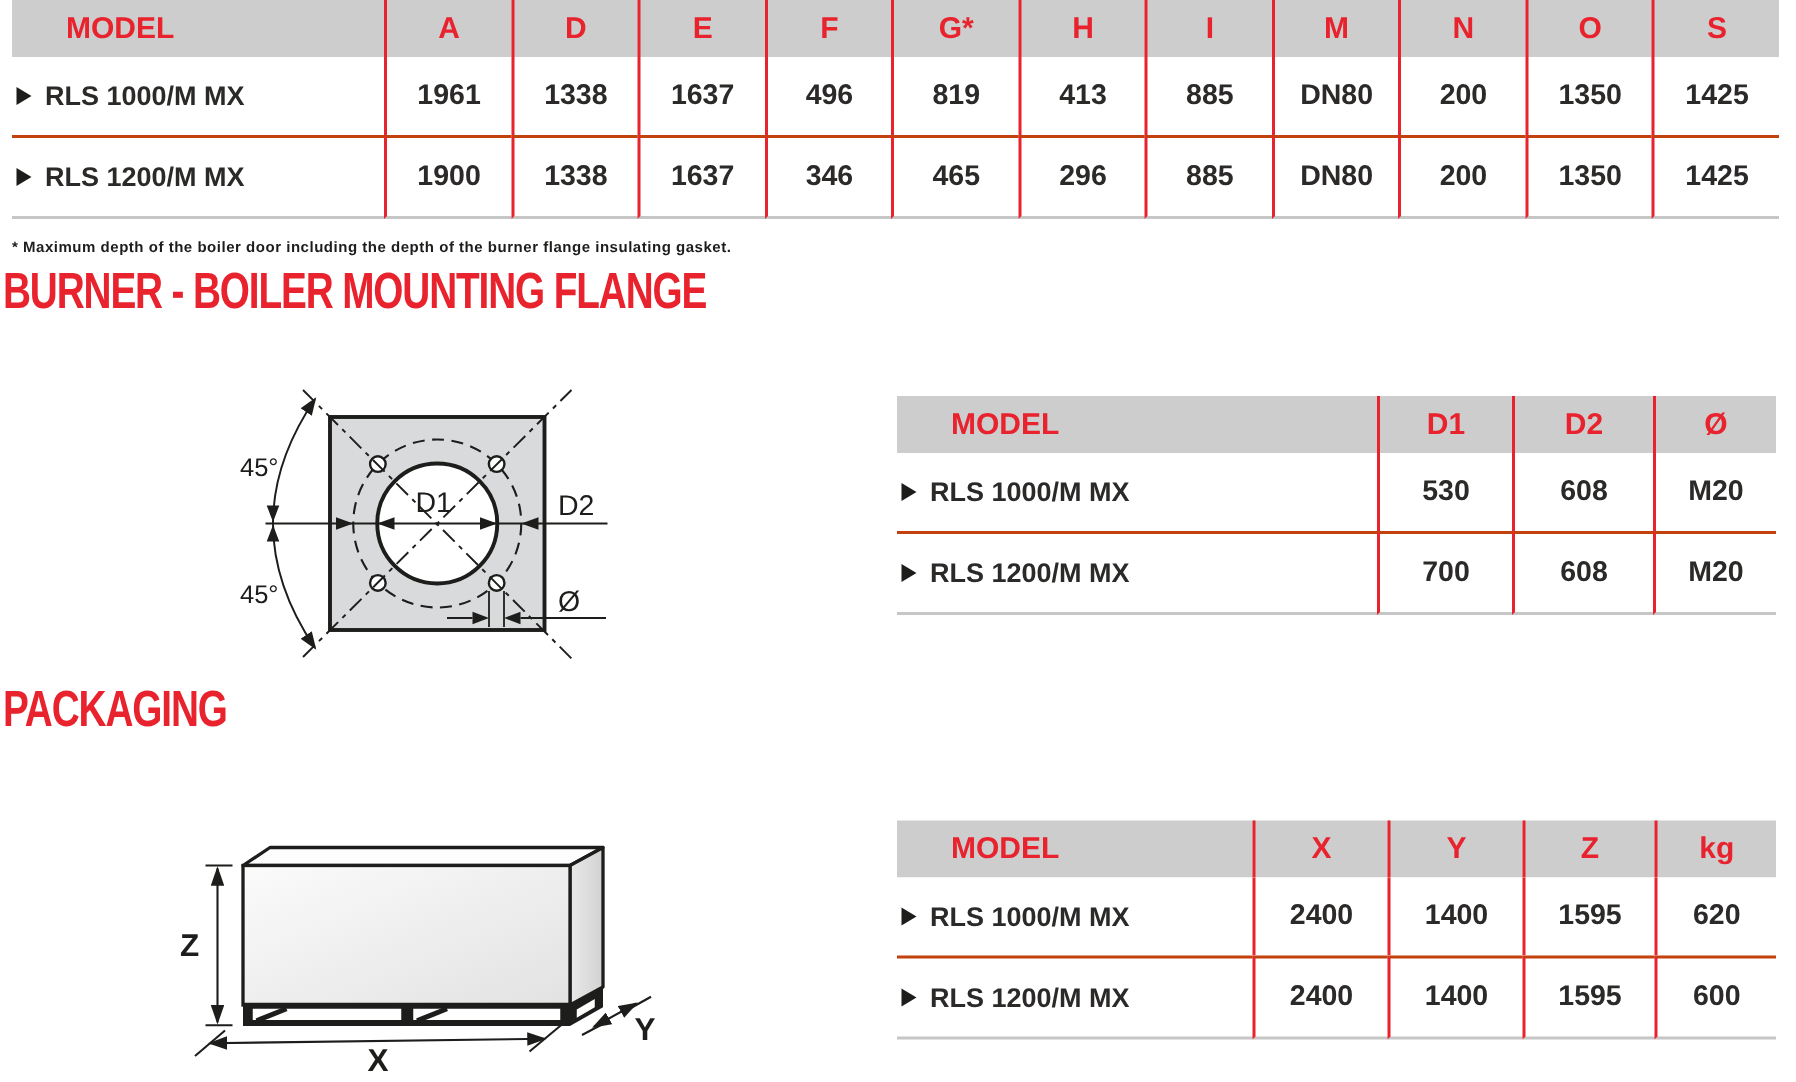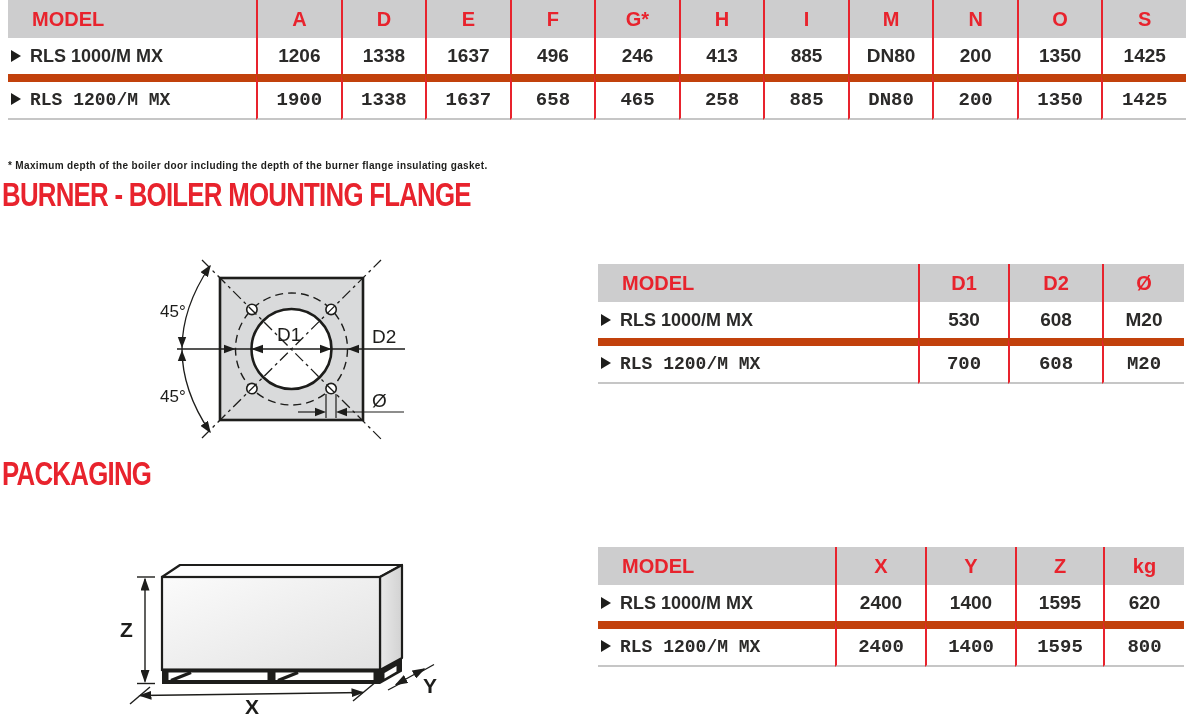--- a/index.html
+++ b/index.html
@@ -8,25 +8,25 @@
     font-family:"Liberation Sans", sans-serif;color:#2b2a29;overflow:hidden;
   }
   .abs{position:absolute;}
 
   
   table.spec{border-collapse:separate;border-spacing:0;table-layout:fixed;}
   table.spec th, table.spec td{padding:0;vertical-align:middle;overflow:hidden;white-space:nowrap;}
   table.spec thead th{
     background:#cdcdce;color:#e8232d;font-weight:bold;font-size:20px;height:38px;
   }
-  table.spec thead th.model-h{text-align:left;padding-left:24px;}
-  table.spec td{height:36px;font-weight:bold;font-size:19px;background:#ffffff;}
+  table.spec thead th.model-h{text-align:left;padding-left:36px;}
+  table.spec td{height:52px;font-weight:bold;font-size:19px;background:#ffffff;}
   table.spec .val{border-left:2px solid #e8232d;text-align:center;}
   table.spec td.model-c{text-align:left;padding-left:3px;font-size:18px;}
-  table.spec tbody tr.row2 td{border-top:8px solid #c2410c;font-family:Liberation Mono, monospace;}
+  table.spec tbody tr.row2 td{border-top:2px solid #c2410c;}
   table.spec tbody tr:last-child td{border-bottom:2px solid #c6c6c6;}
   .tri{
     display:inline-block;width:0;height:0;vertical-align:middle;
     border-left:10px solid #1d1d1b;border-top:6px solid transparent;border-bottom:6px solid transparent;
     margin-right:9px;margin-top:-2px;
   }
   #dims-table{left:8px;top:0;width:1178px;}
   #flange-table{left:598px;top:264px;width:586px;}
   #packaging-table{left:598px;top:547px;width:586px;}
 
@@ -66,40 +66,40 @@
       <th class="val">I</th>
       <th class="val">M</th>
       <th class="val">N</th>
       <th class="val">O</th>
       <th class="val">S</th>
     </tr>
   </thead>
   <tbody>
     <tr>
       <td class="model-c"><span class="tri"></span><span>RLS 1000/M MX</span></td>
-      <td class="val">1206</td>
+      <td class="val">1961</td>
       <td class="val">1338</td>
       <td class="val">1637</td>
       <td class="val">496</td>
-      <td class="val">246</td>
+      <td class="val">819</td>
       <td class="val">413</td>
       <td class="val">885</td>
       <td class="val">DN80</td>
       <td class="val">200</td>
       <td class="val">1350</td>
       <td class="val">1425</td>
     </tr>
     <tr class="row2">
       <td class="model-c"><span class="tri"></span><span>RLS 1200/M MX</span></td>
       <td class="val">1900</td>
       <td class="val">1338</td>
       <td class="val">1637</td>
-      <td class="val">658</td>
+      <td class="val">346</td>
       <td class="val">465</td>
-      <td class="val">258</td>
+      <td class="val">296</td>
       <td class="val">885</td>
       <td class="val">DN80</td>
       <td class="val">200</td>
       <td class="val">1350</td>
       <td class="val">1425</td>
     </tr>
   </tbody>
 </table>
 
 <div class="abs" id="footnote">* Maximum depth of the boiler door including the depth of the burner flange insulating gasket.</div>
@@ -275,16 +275,16 @@
       <td class="val">2400</td>
       <td class="val">1400</td>
       <td class="val">1595</td>
       <td class="val">620</td>
     </tr>
     <tr class="row2">
       <td class="model-c"><span class="tri"></span><span>RLS 1200/M MX</span></td>
       <td class="val">2400</td>
       <td class="val">1400</td>
       <td class="val">1595</td>
-      <td class="val">800</td>
+      <td class="val">600</td>
     </tr>
   </tbody>
 </table>
 
 </body></html>

